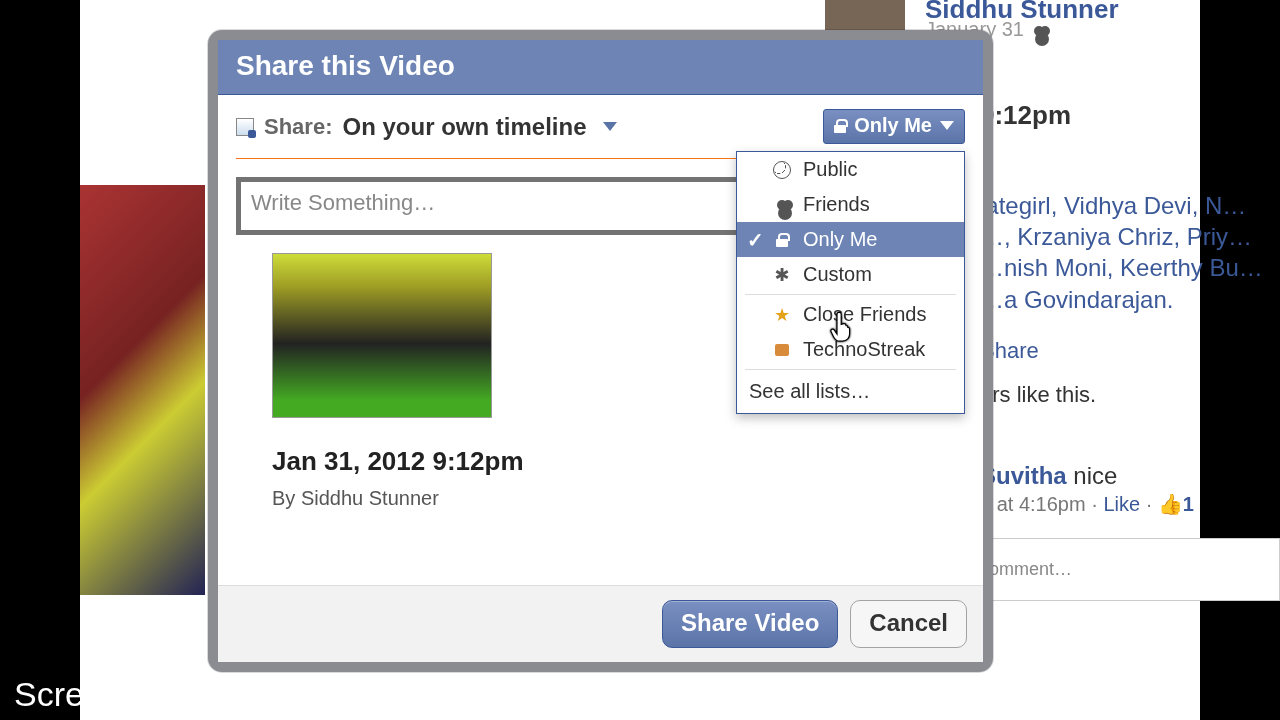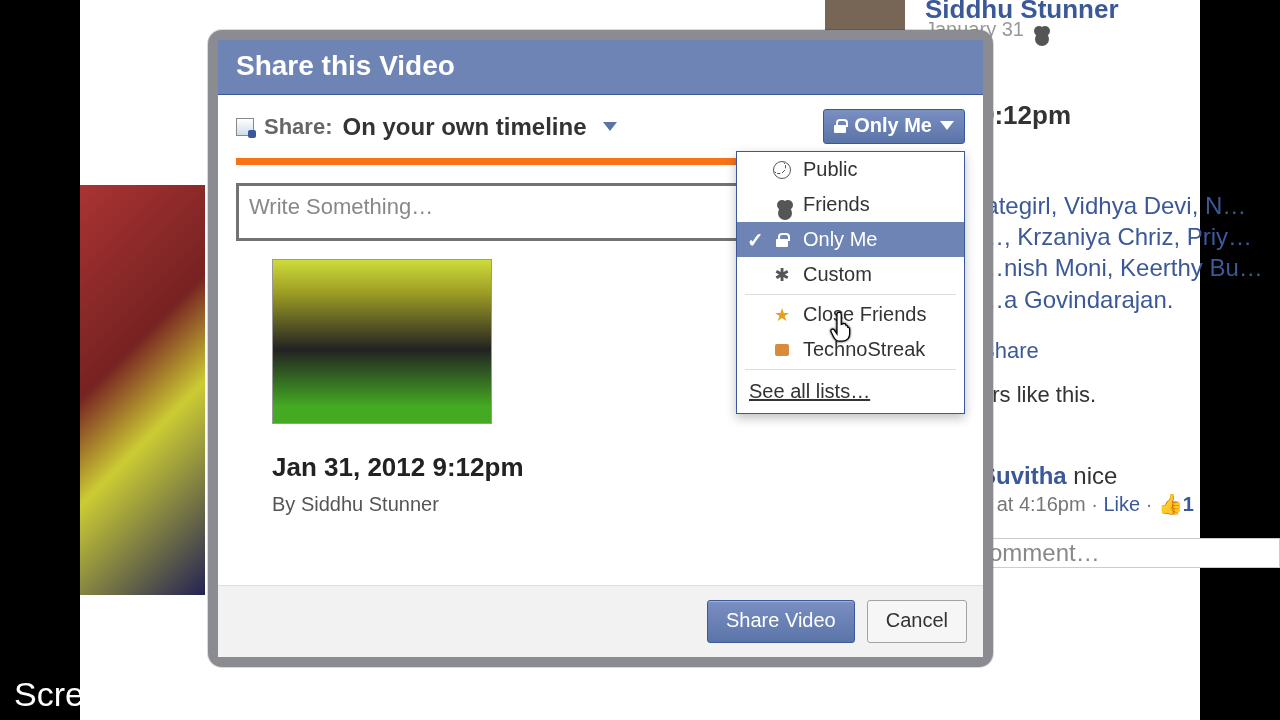--- a/index.html
+++ b/index.html
@@ -66,22 +66,22 @@
     position:absolute; left:900px; top:462px; font-size:24px;
   }
   .bg-comment-name .nm { color:#3b5998; font-weight:bold; }
   .bg-comment-name .tx { color:#333; }
   .bg-comment-meta {
     position:absolute; left:900px; top:492px; color:#777; font-size:20px;
   }
   .bg-comment-meta .lk { color:#3b5998; }
   .bg-comment-meta .cnt { color:#3b5998; font-weight:bold; }
   .bg-comment-input {
-    position:absolute; left:900px; top:538px; color:#888; font-size:24px;
-    border:1px solid #ccc; padding:0 8px; width:300px; background:#fff;
+    position:absolute; left:900px; top:538px; color:#888; font-size:18px;
+    border:1px solid #ccc; padding:20px 8px; width:300px; background:#fff;
   }
 
   
   .dialog {
     position: absolute;
     left: 208px; top: 30px;
     width: 785px;
     border: 10px solid rgba(100,100,110,0.75);
     border-radius: 14px;
     background:#fff;
@@ -98,21 +98,21 @@
     font-size: 28px;
   }
   .dialog-body {
     padding: 14px 18px 8px;
     background:#fff;
     position:relative;
     min-height: 490px;
   }
   .share-row {
     display:flex; align-items:center; gap:10px;
-    border-bottom: 7px solid #f97316;
+    border-bottom: 1px solid #f97316;
     padding-bottom: 14px;
     margin-bottom: 18px;
   }
   .share-icon {
     width:18px; height:18px;
     display:inline-block;
     border:1px solid #888;
     background:linear-gradient(180deg,#fff,#cde);
     position:relative;
   }
@@ -137,21 +137,21 @@
     padding: 4px 10px 6px;
     display:flex; align-items:center; gap:8px;
     cursor:pointer;
   }
   .lock-icon { display:inline-block; width:12px; height:14px; position:relative;}
   .lock-icon::before{content:"";position:absolute;left:2px;top:0;width:8px;height:6px;border:2px solid currentColor;border-bottom:none;border-radius:4px 4px 0 0;}
   .lock-icon::after{content:"";position:absolute;left:0;top:6px;width:12px;height:8px;background:currentColor;border-radius:1px;}
   .privacy-btn .caret-down{ border-top-color:#fff; }
 
   .compose {
-    border:3px solid #737373;
+    border:5px solid #737373;
     width: 100%;
     min-height: 58px;
     padding: 8px 10px;
     font-size: 22px;
     color:#888;
     margin-bottom: 18px;
   }
 
   .video-block { display:flex; flex-direction:column; gap:10px; padding-left:36px;}
   .video-thumb {
@@ -164,23 +164,23 @@
   .video-meta { font-size:22px; color:#555; margin-top:14px;}
   .video-meta .dur { font-weight:bold; color:#222; }
 
   .dialog-footer {
     background:#f2f2f2;
     border-top:1px solid #ddd;
     padding: 14px 16px;
     display:flex; justify-content:flex-end; gap:12px;
   }
   .btn {
-    font-size:20px; font-weight:normal;
+    font-size:24px; font-weight:bold;
     padding: 8px 18px 10px;
-    border-radius:3px;
+    border-radius:10px;
     cursor:pointer;
   }
   .btn-primary {
     background: linear-gradient(180deg,#7a8fc2,#5b74a8);
     color:#fff;
     border:1px solid #3b5998;
     box-shadow:inset 0 1px 0 rgba(255,255,255,0.3);
   }
   .btn-secondary {
     background:#f6f6f6;
@@ -216,21 +216,20 @@
     font-weight:bold;
   }
   .dropdown-sep {
     border-top:1px solid #ddd;
     margin: 2px 8px;
   }
   .dropdown-footer {
     padding: 8px 12px 10px;
     color:#333;
     cursor:pointer;
-    text-decoration:underline;
   }
   .dd-icon { width:18px; display:inline-flex; justify-content:center; color:#555;}
   .dropdown-item.selected .dd-icon { color:#fff; }
 
   .globe-icon::before{content:"";display:block;width:16px;height:16px;border:1px solid currentColor;border-radius:50%;background:radial-gradient(circle at 30% 30%, transparent 40%, currentColor 41%, currentColor 43%, transparent 44%);}
   .friends-icon::before{content:"";display:block;width:10px;height:10px;border-radius:50%;background:currentColor;box-shadow:6px 0 0 currentColor, 3px 8px 0 2px currentColor;}
   .gear-icon::before{content:"✱";font-size:18px;line-height:1;}
   .star-icon::before{content:"★";color:#e3a21a;font-size:18px;line-height:1;}
   .list-icon::before{content:"";display:block;width:14px;height:12px;background:#d88b3a;border-radius:2px;}
 

